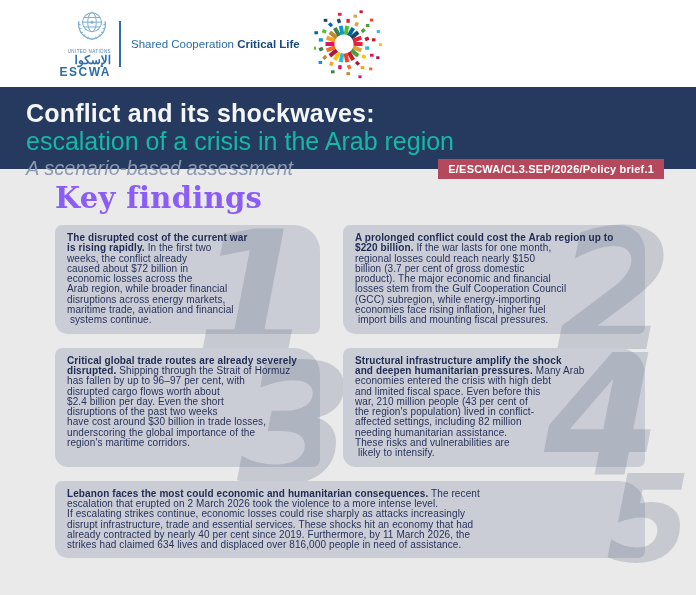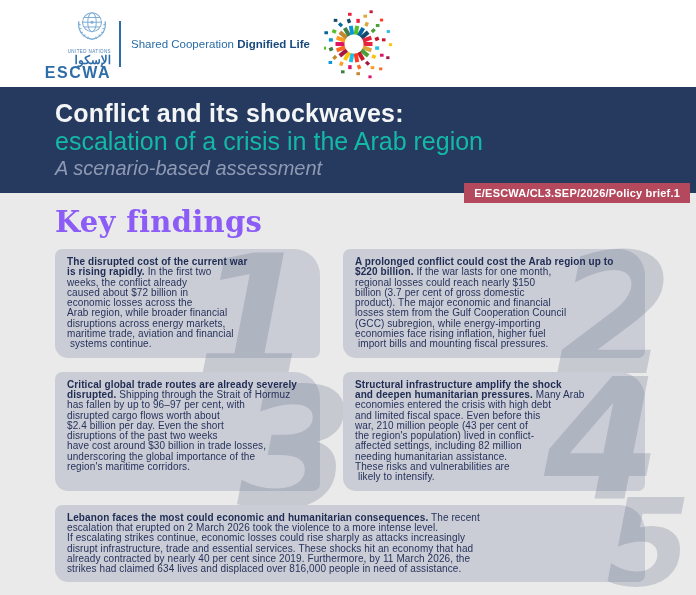--- a/index.html
+++ b/index.html
@@ -9,34 +9,34 @@
     background:#EAEAEA; font-family:"Liberation Sans", sans-serif;
   }
   
   .header {
     height:87px; background:#ffffff; display:flex; align-items:center;
     padding-left:55px; position:relative;
   }
   .logo-block { display:flex; flex-direction:column; align-items:flex-end; width:56px; }
   .un-small { font-size:4.5px; letter-spacing:.4px; color:#4A7FB5; margin-top:1px; }
   .arabic { font-size:12px; font-weight:bold; color:#2E6DA8; line-height:12px; }
-  .escwa { font-size:16px; font-weight:bold; color:#2E6DA8; letter-spacing:1.5px; line-height:13px; }
+  .escwa { font-size:12px; font-weight:bold; color:#2E6DA8; letter-spacing:1.5px; line-height:13px; }
   .divider { width:2px; height:46px; background:#2E6DA8; margin:0 10px 0 8px; }
   .tagline { font-size:11.5px; color:#2A6CA5; white-space:nowrap; }
   .tagline b { color:#17497E; }
   .sdg-wheel { margin-left:14px; width:72px; height:76px; }
   
   .banner {
-    height:106px; background:#263A5F; padding:12px 0 0 55px; position:relative;
+    height:82px; background:#263A5F; padding:12px 0 0 26px; position:relative;
   }
   .title-bold   { color:#F4F5F7; font-size:25px; font-weight:bold; line-height:28px; letter-spacing:.2px; }
   .title-reg    { color:#14b8a6; font-size:25px; font-weight:normal; line-height:28px; }
   .subtitle     { color:#8E99B3; font-size:20px; font-style:italic; font-weight:normal; line-height:27px; }
   .doc-badge {
-    position:absolute; right:6px; bottom:-10px; background:#B4495E; color:#fff;
+    position:absolute; right:32px; bottom:-10px; background:#B4495E; color:#fff;
     font-size:11px; font-weight:bold; padding:4px 10px 4px 10px; letter-spacing:.2px;
     white-space:nowrap;
   }
   
   .body-area { padding:12px 51px 0 55px; }
   .section-title {
     font-family:"DejaVu Serif", serif; font-weight:bold; font-size:29px;
     color:#8b5cf6; line-height:34px; margin-bottom:10px; letter-spacing:.3px;
   }
   .grid {
@@ -84,21 +84,21 @@
             <path d="M32 18 l2.4 -1.4 M31.2 22 l2.6 -0.6 M29.5 25.5 l2.6 0.3 M27 28.3 l2.2 1.3 M23.7 30.4 l1.5 2"></path>
           </g>
         </svg>
       </span>
       <span class="un-small">UNITED NATIONS</span>
       <span class="arabic">الإسكوا</span>
       <span class="escwa">ESCWA</span>
     </div>
     <div class="divider"></div>
     <div class="tagline">
-      <span>Shared Cooperation </span><b>Dignified Life</b>
+      <span>Shared Cooperation </span><b>Critical Life</b>
     </div>
     <div class="sdg-wheel">
       <svg id="sdg-svg" width="72" height="76" viewBox="0 0 72 76">
           <rect x="42" y="33.5" width="4" height="9" fill="#E5243B" transform="rotate(90 44 38)"></rect>
           <rect x="41.15569669100272" y="38.28828200655936" width="4" height="9" fill="#DDA63A" transform="rotate(110 43.15569669100272 42.78828200655936)"></rect>
           <rect x="38.72462220366569" y="42.49902653561155" width="4" height="9" fill="#4C9F38" transform="rotate(130 40.72462220366569 46.99902653561155)"></rect>
           <rect x="35" y="45.62435565298214" width="4" height="9" fill="#C5192D" transform="rotate(150 37 50.12435565298214)"></rect>
           <rect x="30.43107448733703" y="47.28730854217091" width="4" height="9" fill="#FF3A21" transform="rotate(170 32.43107448733703 51.78730854217091)"></rect>
           <rect x="25.568925512662975" y="47.28730854217091" width="4" height="9" fill="#26BDE2" transform="rotate(190 27.568925512662975 51.78730854217091)"></rect>
           <rect x="21.000000000000004" y="45.624355652982146" width="4" height="9" fill="#FCC30B" transform="rotate(210 23.000000000000004 50.124355652982146)"></rect>

